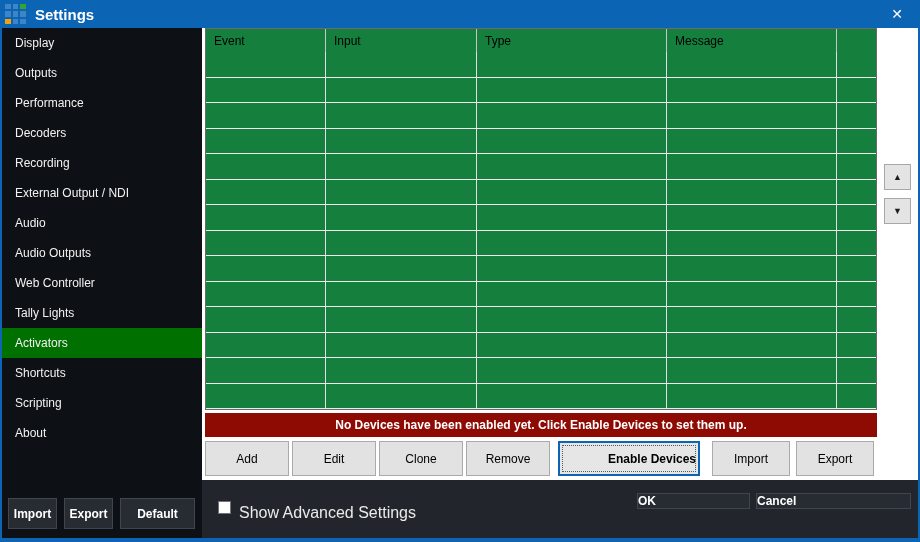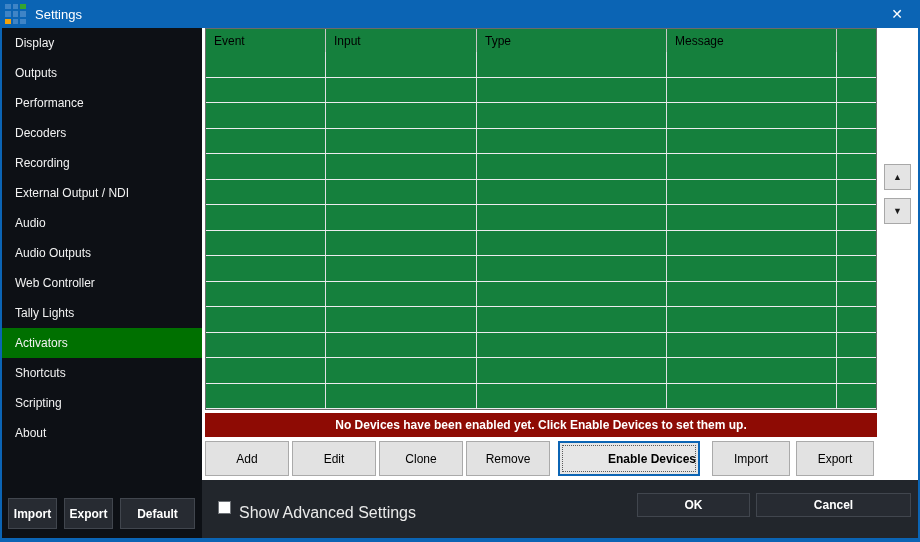--- a/index.html
+++ b/index.html
@@ -8,21 +8,21 @@
     --dark-button-border:#41464e; --win-button:#e2e2e2; --win-button-border:#aaaaaa;
     --table-border:#6a6a6a;
   }
   *{box-sizing:border-box;margin:0;padding:0;font-family:"Liberation Sans","DejaVu Sans",sans-serif;}
   html,body{background:#fff;}
   #window{position:relative;width:920px;height:542px;overflow:hidden;background:#fff;}
 
   
   .titlebar{position:absolute;left:0;top:0;width:920px;height:28px;background:var(--accent);display:flex;align-items:center;}
   .logo{width:21px;height:21px;margin-left:5px;display:grid;grid-template-columns:repeat(3,1fr);grid-template-rows:repeat(3,1fr);gap:2px;}
-  .title{color:#fff;font-size:13px;font-weight:normal;margin-left:9px;}
+  .title{color:#fff;font-size:15px;font-weight:bold;margin-left:9px;}
   .closebtn{position:absolute;right:6px;top:0;width:34px;height:28px;display:flex;align-items:center;justify-content:center;color:#fff;font-size:14px;cursor:default;}
 
   
   .b-left{position:absolute;left:0;top:28px;width:2px;height:514px;background:var(--accent);}
   .b-right{position:absolute;left:918px;top:28px;width:2px;height:514px;background:var(--accent);}
   .b-bottom{position:absolute;left:0;top:538px;width:920px;height:4px;background:var(--accent);}
 
   
   .sidebar{position:absolute;left:2px;top:28px;width:200px;height:510px;background:var(--sidebar-bg);}
   .nav-item{height:30px;line-height:30px;padding-left:13px;color:#f2f2f2;font-size:12px;cursor:default;white-space:nowrap;}
@@ -54,21 +54,21 @@
   .actions{position:absolute;left:3px;top:413px;height:35px;display:flex;}
   .winbtn{height:35px;width:84px;background:var(--win-button);border:1px solid var(--win-button-border);color:#000;font-size:12px;display:flex;align-items:center;justify-content:center;margin-left:3px;cursor:default;}
   .winbtn:first-child{margin-left:0;}
   .winbtn.focused{width:142px;margin-left:8px;border:2px solid var(--accent);font-weight:bold;background:#e6e6e6;outline:1px dotted #5a5a5a;outline-offset:-5px;padding-left:46px;}
   .winbtn.imp{width:78px;margin-left:12px;} .winbtn.exp{width:78px;margin-left:6px;}
 
   
   .bottombar{position:absolute;left:0;top:452px;width:716px;height:58px;background:var(--bottom-bar);}
   .checkbox{position:absolute;left:16px;top:21px;width:13px;height:13px;background:#fff;border:1px solid #6e7277;}
   .chk-label{position:absolute;left:37px;top:24px;color:#eaeaea;font-size:16px;white-space:nowrap;}
-  .okbtn,.cancelbtn{position:absolute;top:13px;height:24px;background:var(--dark-button);border:1px solid var(--dark-button-border);color:#fff;font-size:12px;font-weight:bold;display:flex;align-items:center;justify-content:center;cursor:default;}
+  .okbtn,.cancelbtn{position:absolute;top:13px;height:16px;background:var(--dark-button);border:1px solid var(--dark-button-border);color:#fff;font-size:12px;font-weight:bold;display:flex;align-items:center;cursor:default;}
   .okbtn{left:435px;width:113px;} .cancelbtn{left:554px;width:155px;}
 </style>
 </head>
 <body>
 
 <div id="window">
 
   <div class="titlebar">
     <div class="logo">
         <div style="background: rgb(63, 132, 198);"></div>

